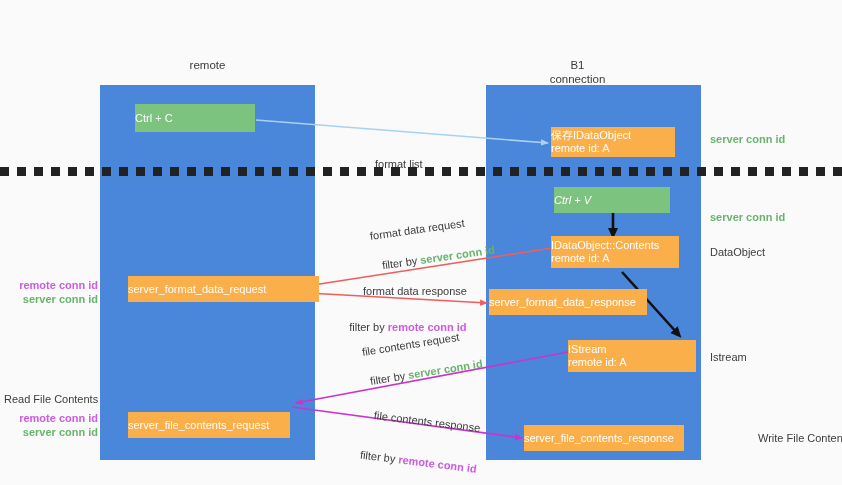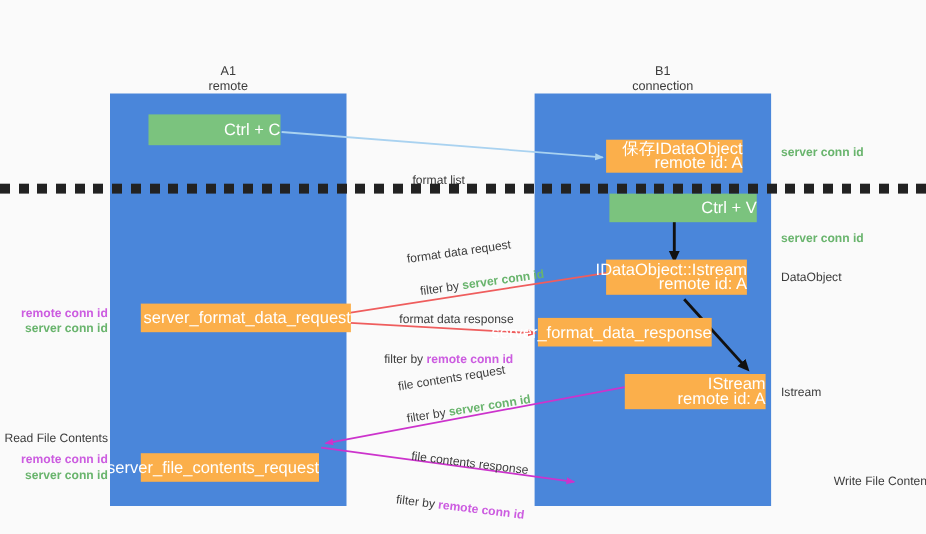--- a/index.html
+++ b/index.html
@@ -61,28 +61,27 @@
   }
   #lane-a { left: 100px; top: 85px; width: 215px; height: 375px; }
   #lane-b { left: 486px; top: 85px; width: 215px; height: 375px; }
 
   
   .node {
     position: absolute;
     box-sizing: border-box;
     display: flex;
     flex-direction: column;
-    align-items: flex-end;
+    align-items: flex-start;
     justify-content: center;
     color: #ffffff;
-    font-size: 15px;
+    font-size: 11px;
     line-height: 13px;
     text-align: center;
     white-space: pre;
-    padding-left: 44px;
   }
   .node.green  { background: #7bc37e; }
   .node.orange { background: #fbaf4b; }
   .node .ln2 { display: block; }
 
   
   .lbl {
     position: absolute;
     font-size: 11px;
     line-height: 14px;
@@ -115,24 +114,23 @@
     );
   }
 </style>
 </head>
 <body>
 
 <div id="stage">
 
 
   <div class="lane-head" style="left:100px; top:58px; width:215px;">
-    <span class="l1">A1</span>
     <span class="l2">remote</span>
   </div>
-  <div class="lane-head" style="left:495px; top:58px; width:215px;">
+  <div class="lane-head" style="left:470px; top:58px; width:215px;">
     <span class="l1">B1</span>
     <span class="l2">connection</span>
   </div>
 
   <div class="lane" id="lane-a"></div>
   <div class="lane" id="lane-b"></div>
 
   <svg id="wires" viewBox="0 0 842 485">
     <defs>
       <marker id="ah-blue" markerWidth="9" markerHeight="9" refX="7" refY="3.2" orient="auto" markerUnits="userSpaceOnUse">
@@ -174,38 +172,41 @@
 
   <div class="node orange" style="left:128px; top:412px; width:162px; height:26px;">
     <span>server_file_contents_request</span>
   </div>
 
   <div class="node orange" style="left:551px; top:127px; width:124px; height:30px;">
     <span>保存IDataObject</span>
     <span class="ln2">remote id: A</span>
   </div>
 
-  <div class="node green" style="left:554px; top:176px; width:134px; height:26px;">
+  <div class="node green" style="left:554px; top:187px; width:116px; height:26px;font-style:italic;">
     <span>Ctrl + V</span>
   </div>
 
   <div class="node orange" style="left:551px; top:236px; width:128px; height:32px;">
-    <span>IDataObject::Istream</span>
+    <span>IDataObject::Contents</span>
     <span class="ln2">remote id: A</span>
   </div>
 
   <div class="node orange" style="left:489px; top:289px; width:158px; height:26px;">
     <span>server_format_data_response</span>
   </div>
 
   <div class="node orange" style="left:568px; top:340px; width:128px; height:32px;">
     <span>IStream</span>
     <span class="ln2">remote id: A</span>
   </div>
 
+  <div class="node orange" style="left:524px; top:425px; width:160px; height:26px;">
+    <span>server_file_contents_response</span>
+  </div>
 
   <div class="lbl" style="left:375px; top:110px;margin-top:47px;">format list</div>
 
   <div class="lbl rot-up" style="left:370px; top:229px;">format data request</div>
   <div class="lbl rot-up" style="left:370px; top:246px;">
     <span>filter by </span><span class="inline-green">server conn id</span>
   </div>
 
   <div class="lbl" style="left:363px; top:284px;">format data response</div>
   <div class="lbl" style="left:337px; top:306px;">

